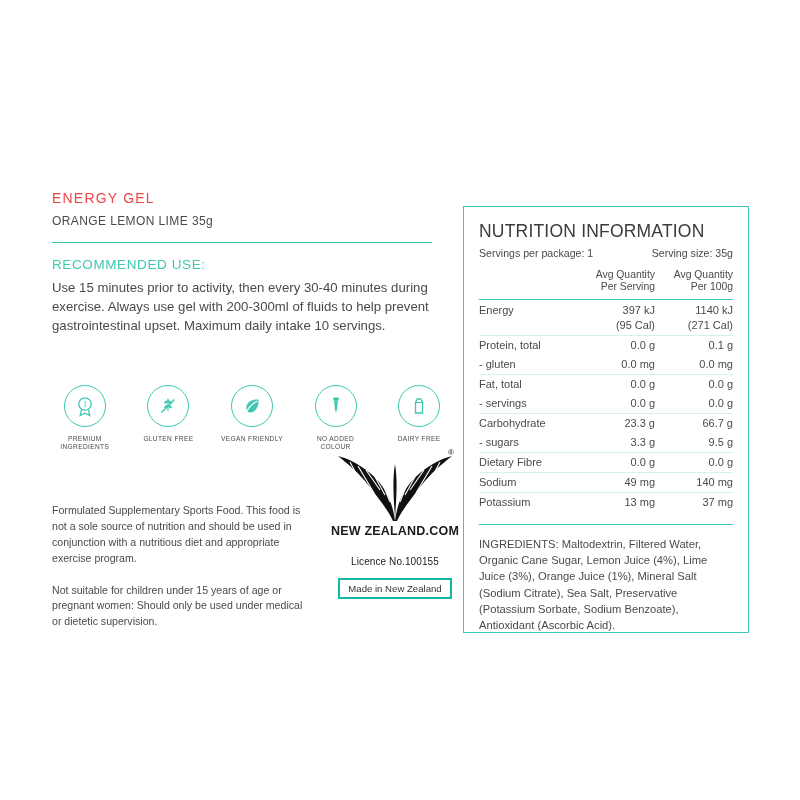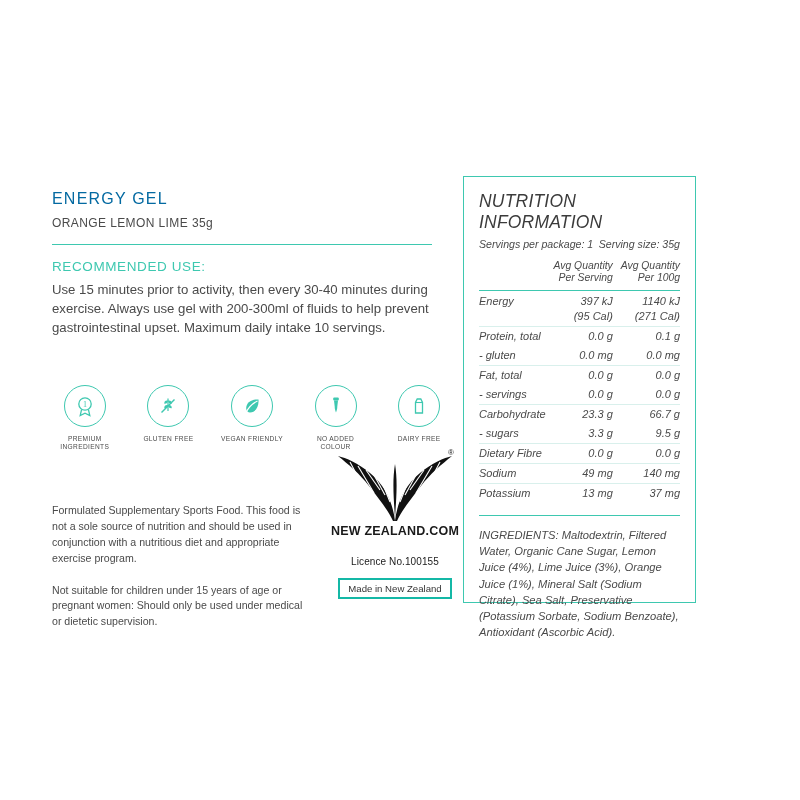--- a/index.html
+++ b/index.html
@@ -21,23 +21,23 @@
   }
 
   
   .left-col {
     position: absolute;
     left: 52px;
     top: 190px;
     width: 400px;
   }
   .product-title {
-    font-size: 16px;
+    font-size: 14px;
     letter-spacing: 1.2px;
-    color: #0369a1;
+    color: #ef4444;
     font-weight: 400;
     margin: 0 0 6px 0;
   }
   .product-subtitle {
     font-size: 12px;
     letter-spacing: 0.4px;
     color: #4a4a4a;
     font-weight: 400;
     margin: 8px 0 14px 0;
   }
@@ -148,27 +148,26 @@
     display: inline-block;
     padding: 3px 8px;
     font-size: 9.6px;
     color: #333;
   }
 
   
   .panel {
     position: absolute;
     left: 463px;
-    top: 176px;
-    width: 233px;
+    top: 206px;
+    width: 286px;
     height: 427px;
     border: 1.4px solid #3ec8b0;
     box-sizing: border-box;
     padding: 14px 15px 10px 15px;
-    font-style: italic;
   }
   .panel-title {
     font-size: 17.5px;
     color: #3b3b3b;
     letter-spacing: 0.2px;
     font-weight: 400;
     margin: 0 0 5px 0;
   }
   .serving-line {
     display: flex;

